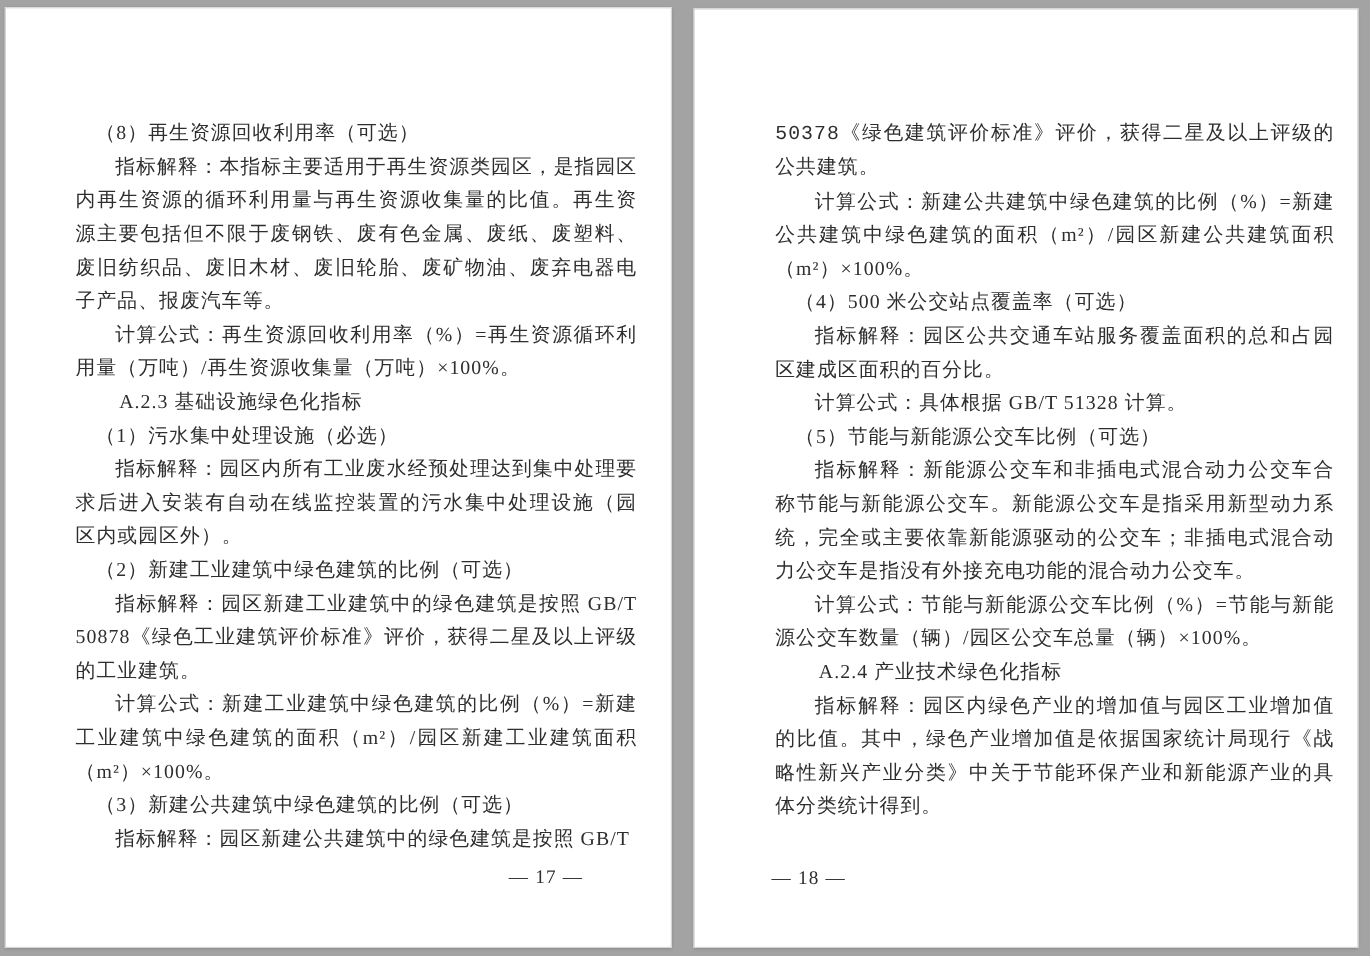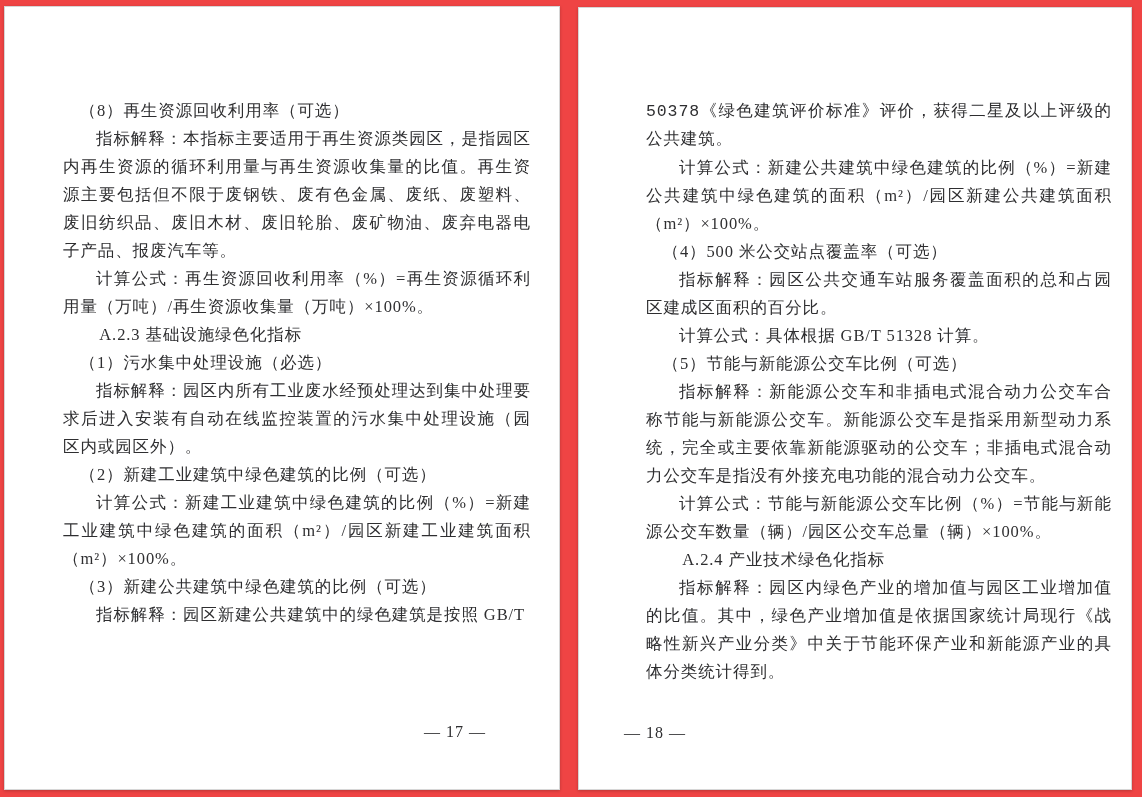--- a/index.html
+++ b/index.html
@@ -5,21 +5,21 @@
   * { margin: 0; padding: 0; box-sizing: border-box; }
   html, body {
     width: 1142px; height: 797px;
     overflow: hidden;
     background: #e9eaea;
     font-family: "Liberation Serif", serif;
   }
   .viewer {
     position: relative;
     width: 1142px; height: 797px;
-    background: #ef4444;
+    background: #a3a3a3;
   }
   .page {
     position: absolute;
     background: #ffffff;
     border: 1px solid #d6d6d6;
     box-shadow: 0 1px 3px rgba(0,0,0,0.22);
   }
   .page-left  { left: 4px;   top: 6px; width: 556px; height: 784px; }
   .page-right { left: 578px; top: 7px; width: 554px; height: 783px; }
   .text-block {
@@ -40,36 +40,37 @@
   .page-footer {
     position: absolute;
     top: 716px;
     color: #2e2e30;
     font-size: 16px;
     letter-spacing: 1px;
     white-space: nowrap;
     text-align: center;
   }
   .footer-right { right: 73px; }
-  .footer-left  { left: 45px; }
+  .footer-left  { left: 64px; }
 </style>
 </head>
 <body>
 
 <div class="viewer">
 
   <div class="page page-left">
     <div class="text-block">
       <div class="para-item">（8）再生资源回收利用率（可选）</div>
       <div class="para">指标解释：本指标主要适用于再生资源类园区，是指园区内再生资源的循环利用量与再生资源收集量的比值。再生资源主要包括但不限于废钢铁、废有色金属、废纸、废塑料、废旧纺织品、废旧木材、废旧轮胎、废矿物油、废弃电器电子产品、报废汽车等。</div>
       <div class="para">计算公式：再生资源回收利用率（%）=再生资源循环利用量（万吨）/再生资源收集量（万吨）×100%。</div>
       <div class="para-sec">A.2.3 基础设施绿色化指标</div>
       <div class="para-item">（1）污水集中处理设施（必选）</div>
       <div class="para">指标解释：园区内所有工业废水经预处理达到集中处理要求后进入安装有自动在线监控装置的污水集中处理设施（园区内或园区外）。</div>
       <div class="para-item">（2）新建工业建筑中绿色建筑的比例（可选）</div>
+      <div class="para">指标解释：园区新建工业建筑中的绿色建筑是按照 GB/T 50878《绿色工业建筑评价标准》评价，获得二星及以上评级的工业建筑。</div>
       <div class="para">计算公式：新建工业建筑中绿色建筑的比例（%）=新建工业建筑中绿色建筑的面积（m²）/园区新建工业建筑面积（m²）×100%。</div>
       <div class="para-item">（3）新建公共建筑中绿色建筑的比例（可选）</div>
       <div class="para">指标解释：园区新建公共建筑中的绿色建筑是按照 GB/T</div>
     </div>
     <div class="page-footer footer-right">— 17 —</div>
   </div>
 
   <div class="page page-right">
     <div class="text-block">
       <div class="para-cont">50378《绿色建筑评价标准》评价，获得二星及以上评级的公共建筑。</div>

